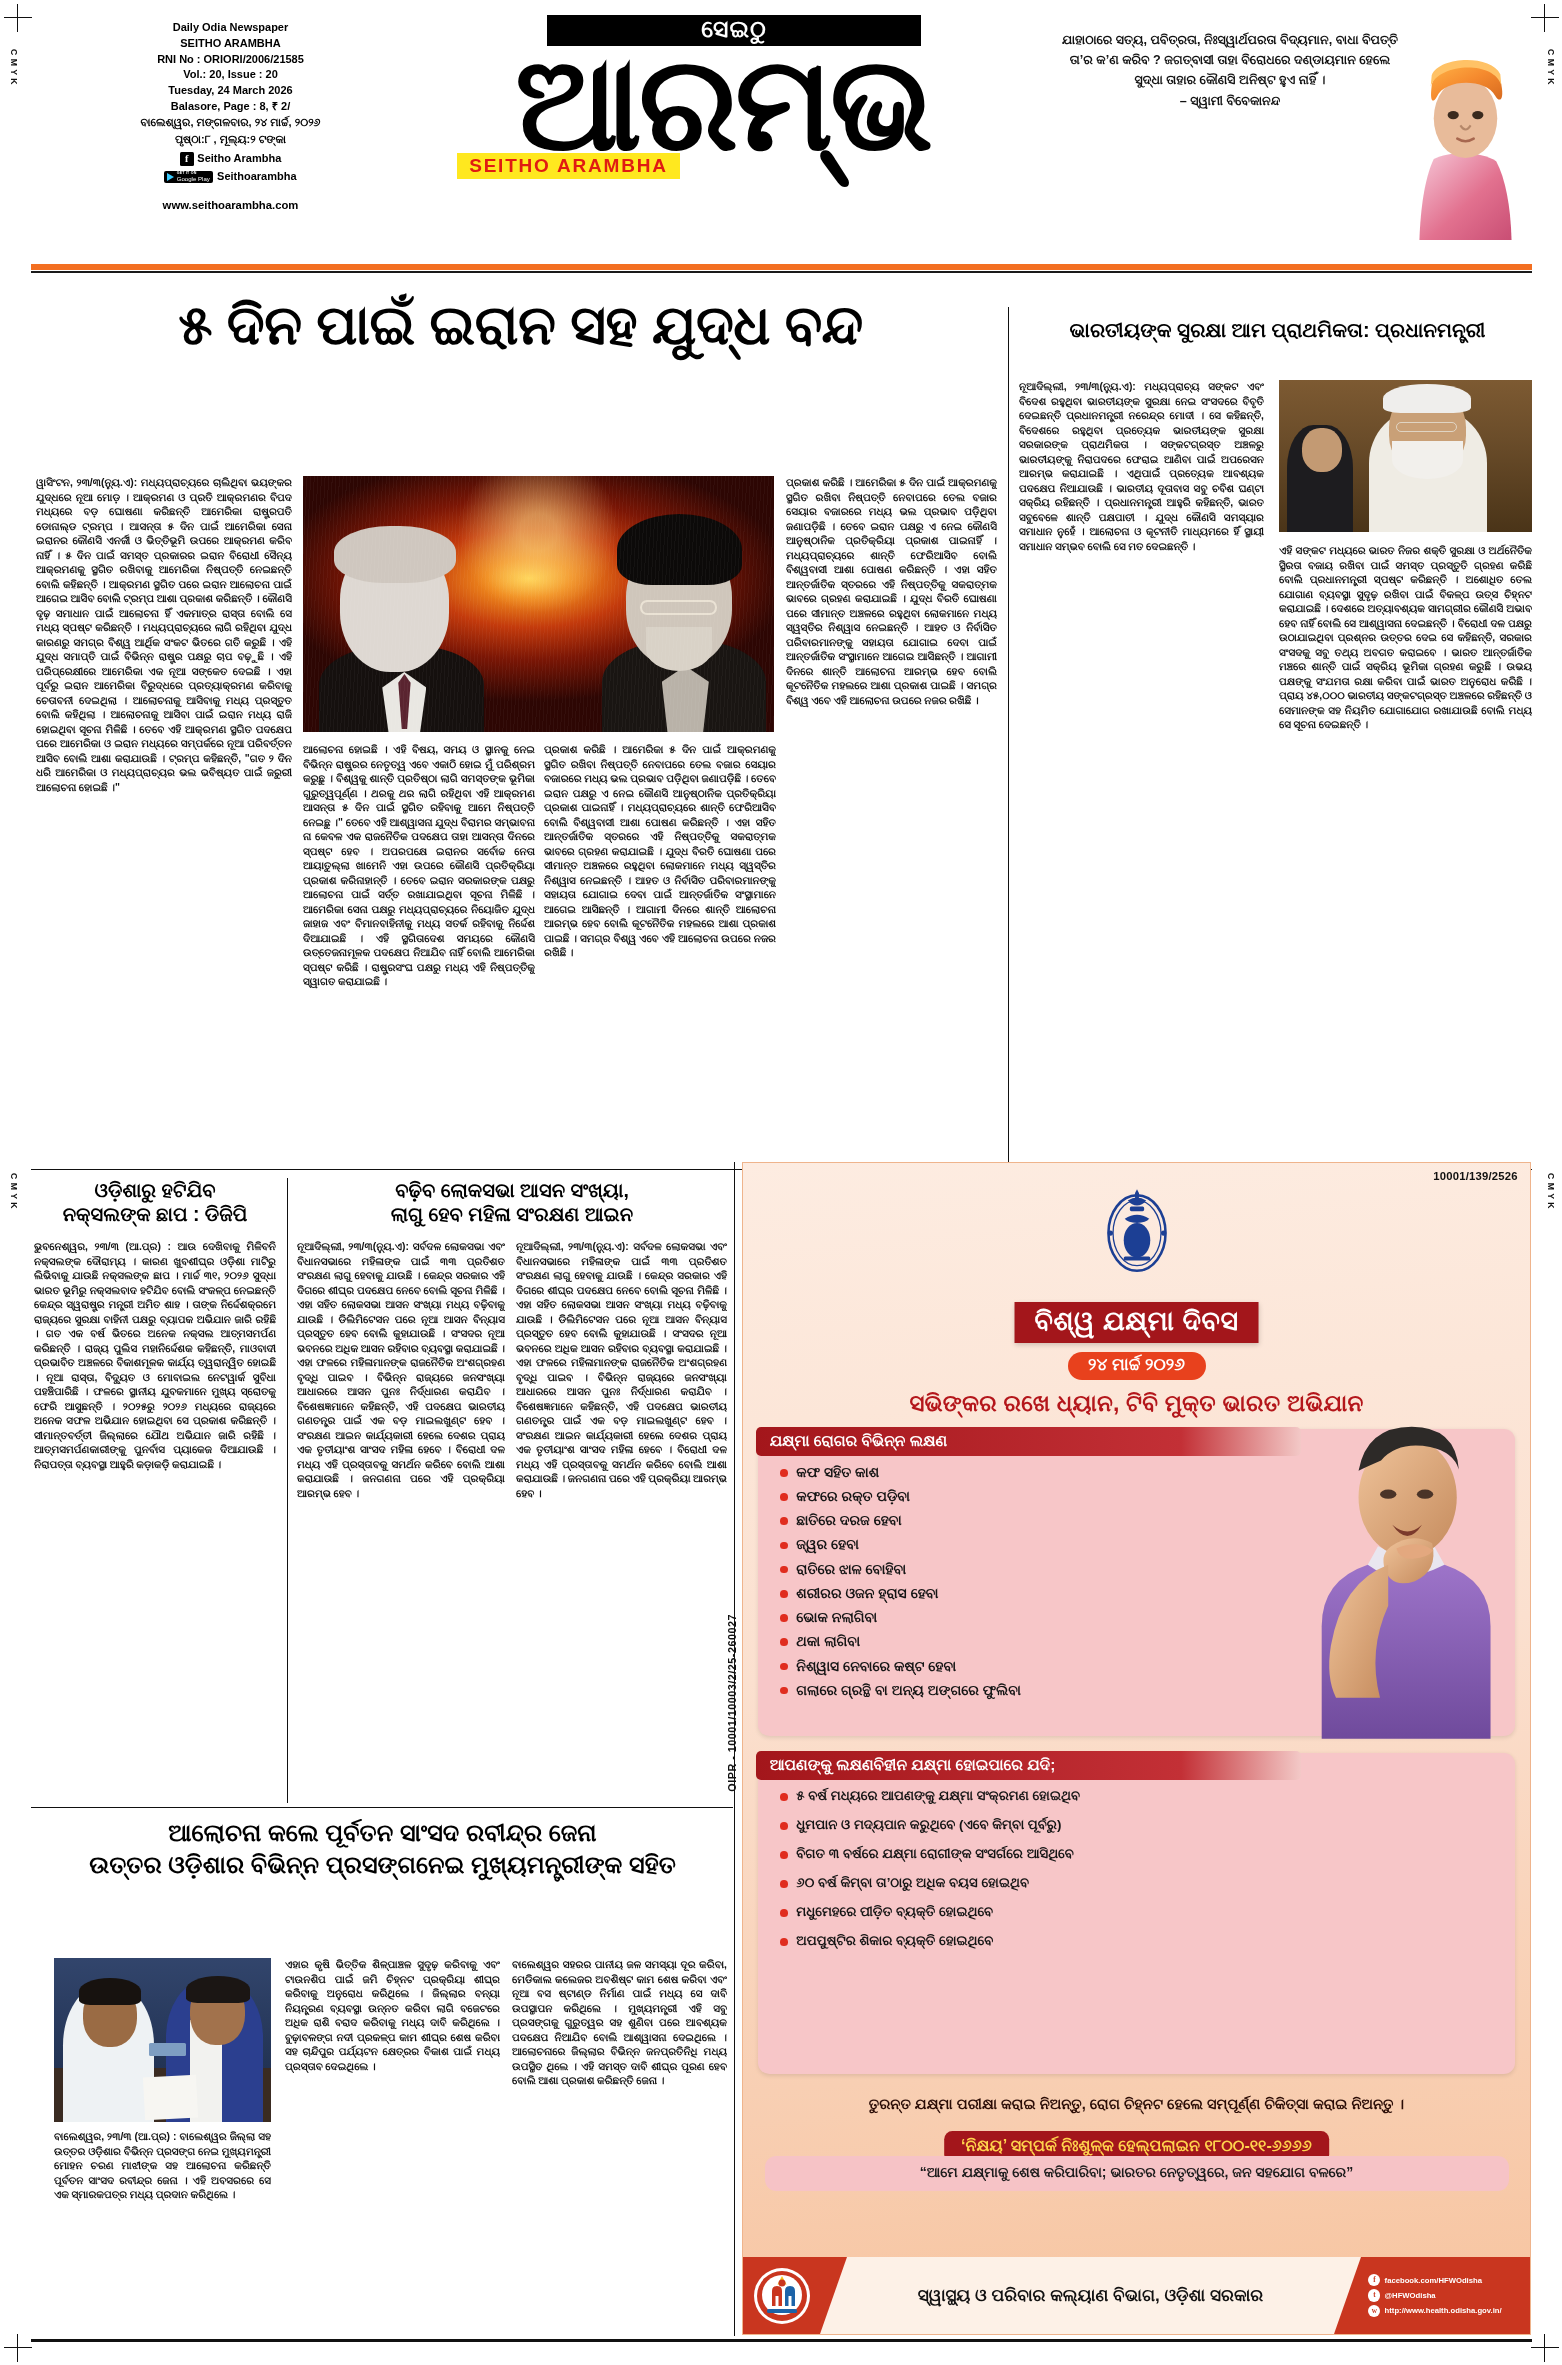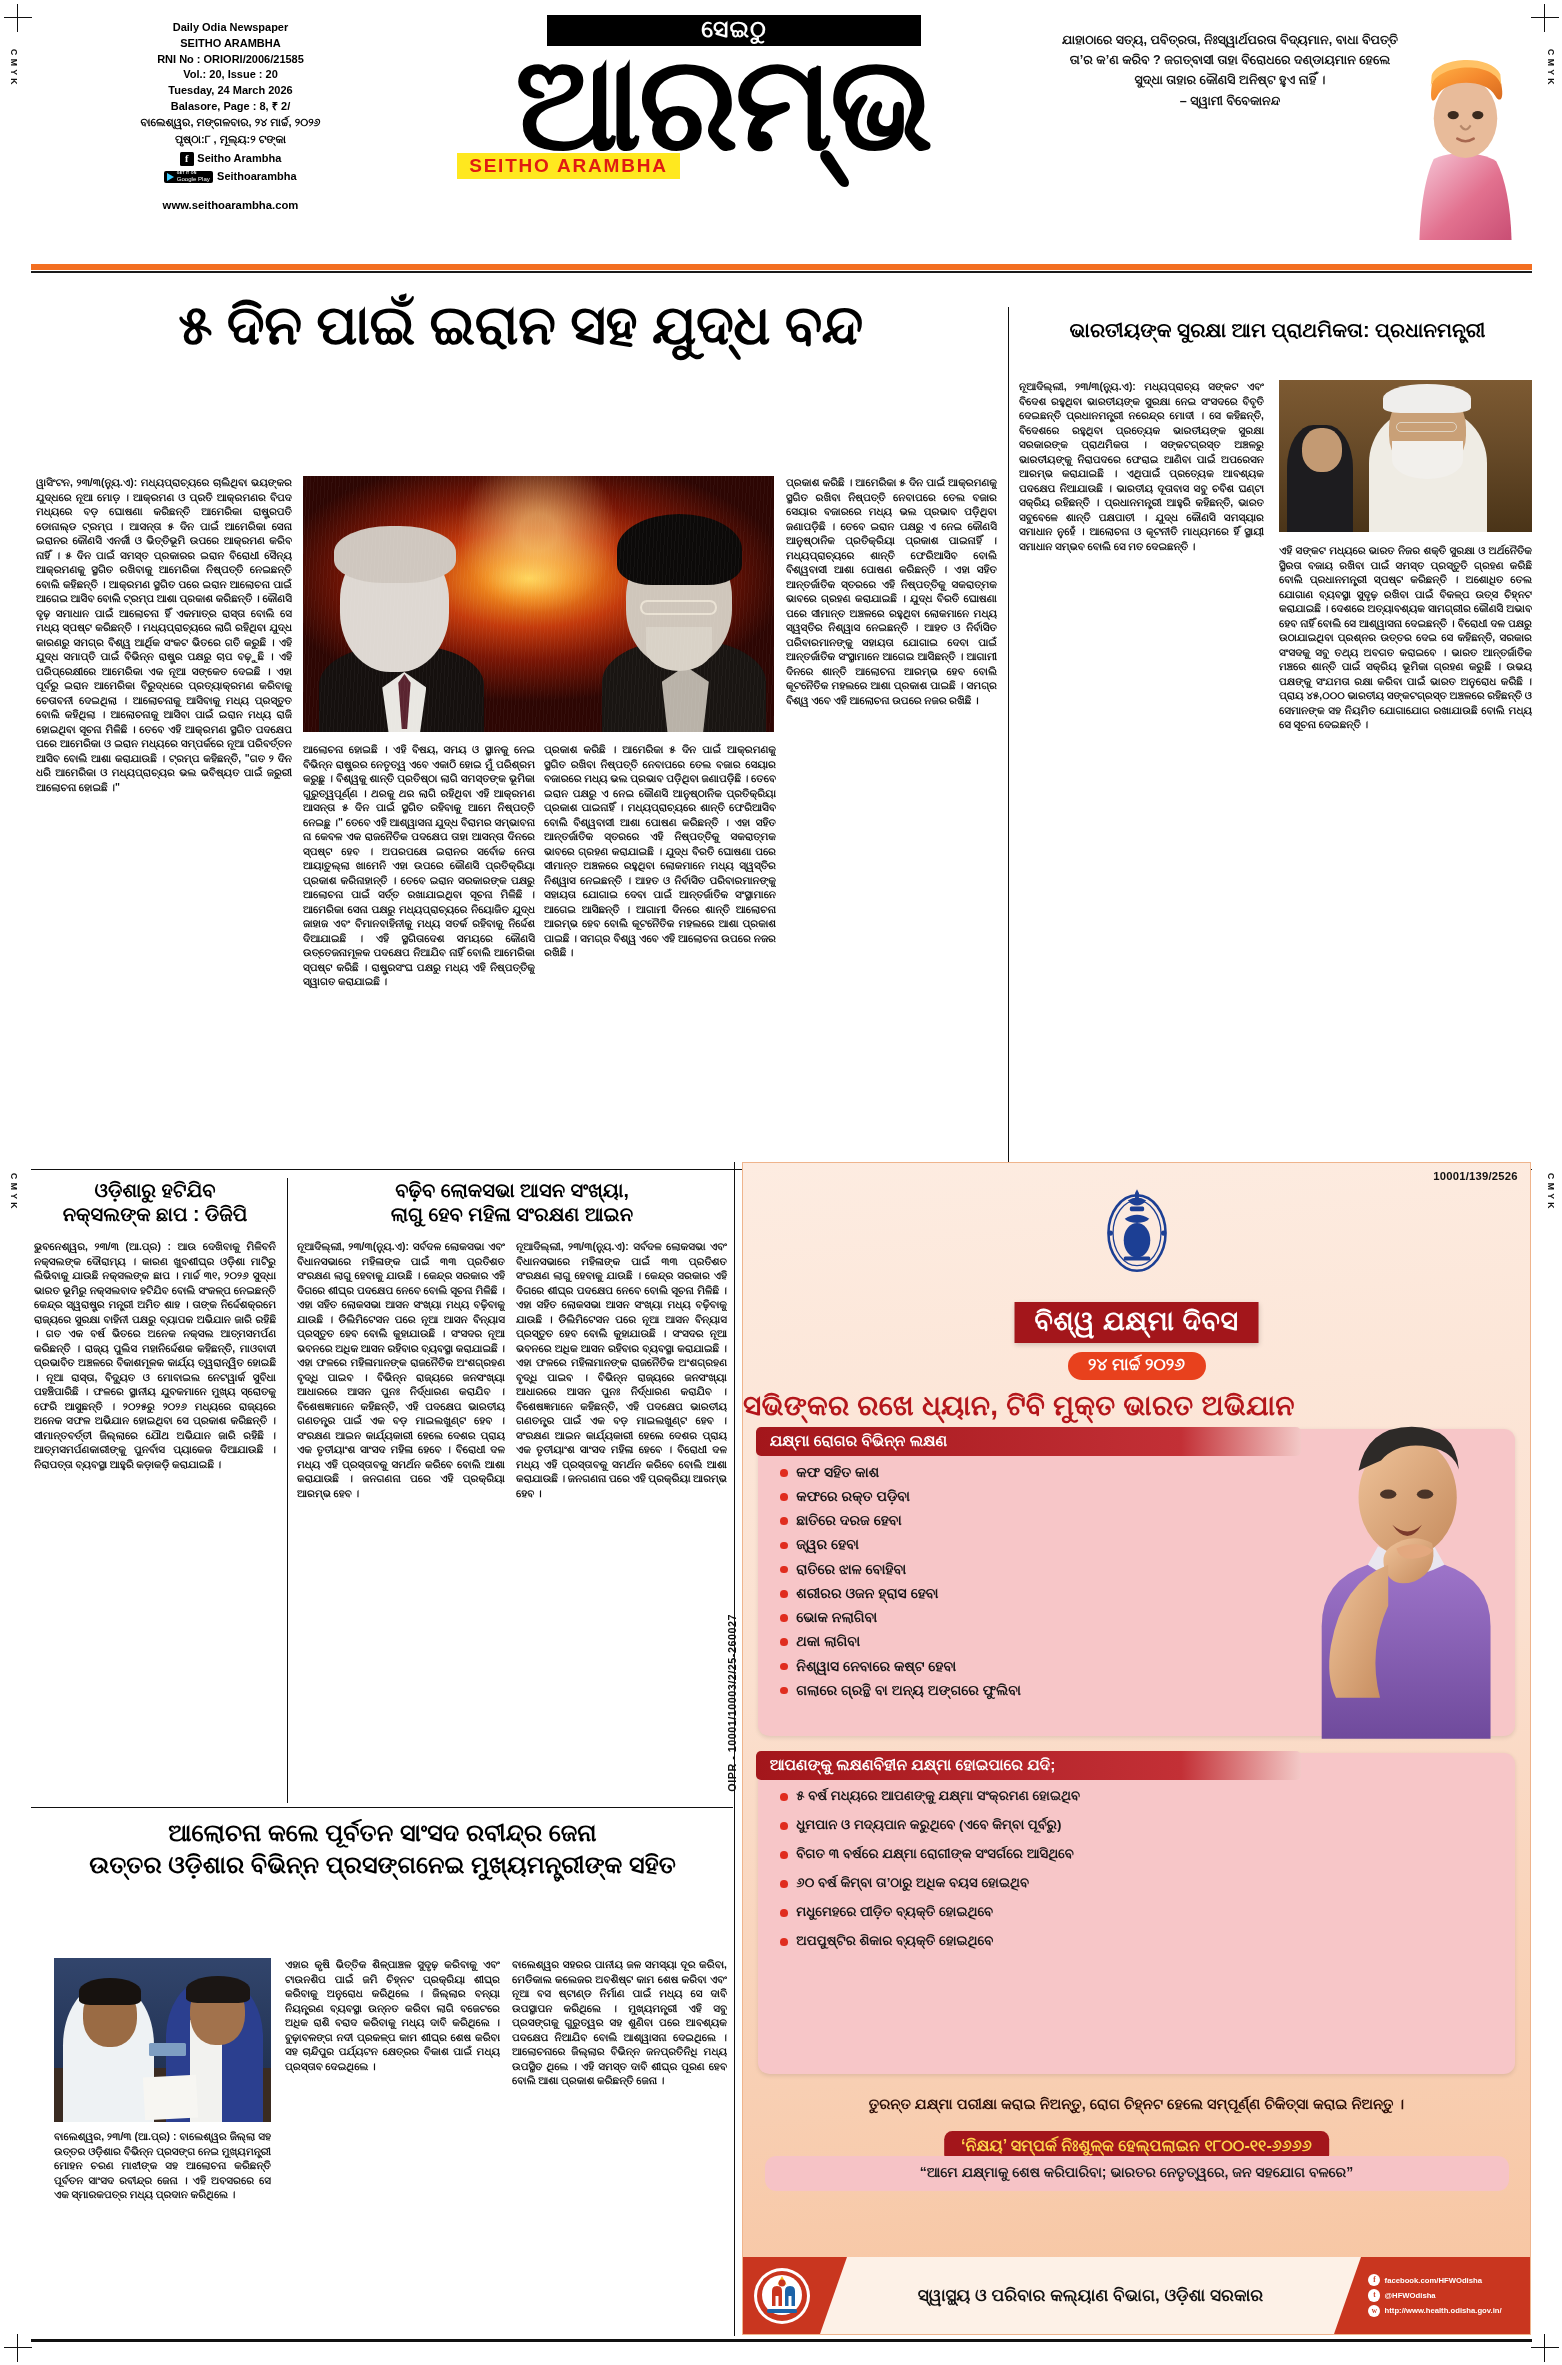--- a/index.html
+++ b/index.html
@@ -160,22 +160,22 @@
     background:#a3161b; color:#fff; font-weight:800; font-size:27px;
     padding:4.1px 20.5px 6.1px; letter-spacing:0.5px; white-space:nowrap;
     box-shadow:0 2px 5.1px rgba(0,0,0,.18);
   }
   .ad-date{
     position:absolute; left:50%; transform:translateX(-50%); top:189px;
     background:#e8411d; color:#fff; font-weight:800; font-size:17px;
     padding:3.1px 20.5px 4.6px; border-radius:17.4px; white-space:nowrap;
   }
   .ad-slogan{
-    position:absolute; left:0; right:0; top:227px; 
-    color:#b4161b; font-weight:800; font-size:28px; letter-spacing:0.2px;
+    position:absolute; left:0; right:0; top:227px; text-align:center;
+    color:#b4161b; font-weight:800; font-size:23px; letter-spacing:0.2px;
   }
   .ad-card{
     position:absolute; left:15.4px; right:15.4px;
     background:#f7c6c8; border-radius:11.3px; box-shadow:0 1.5px 4.6px rgba(0,0,0,.10);
   }
   .ad-card-hd{
     background:linear-gradient(90deg,#a3161b 0%,#c33036 78%,#f3c9c7 100%);
     color:#fff; font-weight:800; font-size:15.4px;
     padding:4.6px 13.3px 6.1px; border-radius:5.1px; margin:-2px 0 0 -2px;
     display:inline-block; min-width:72%;

